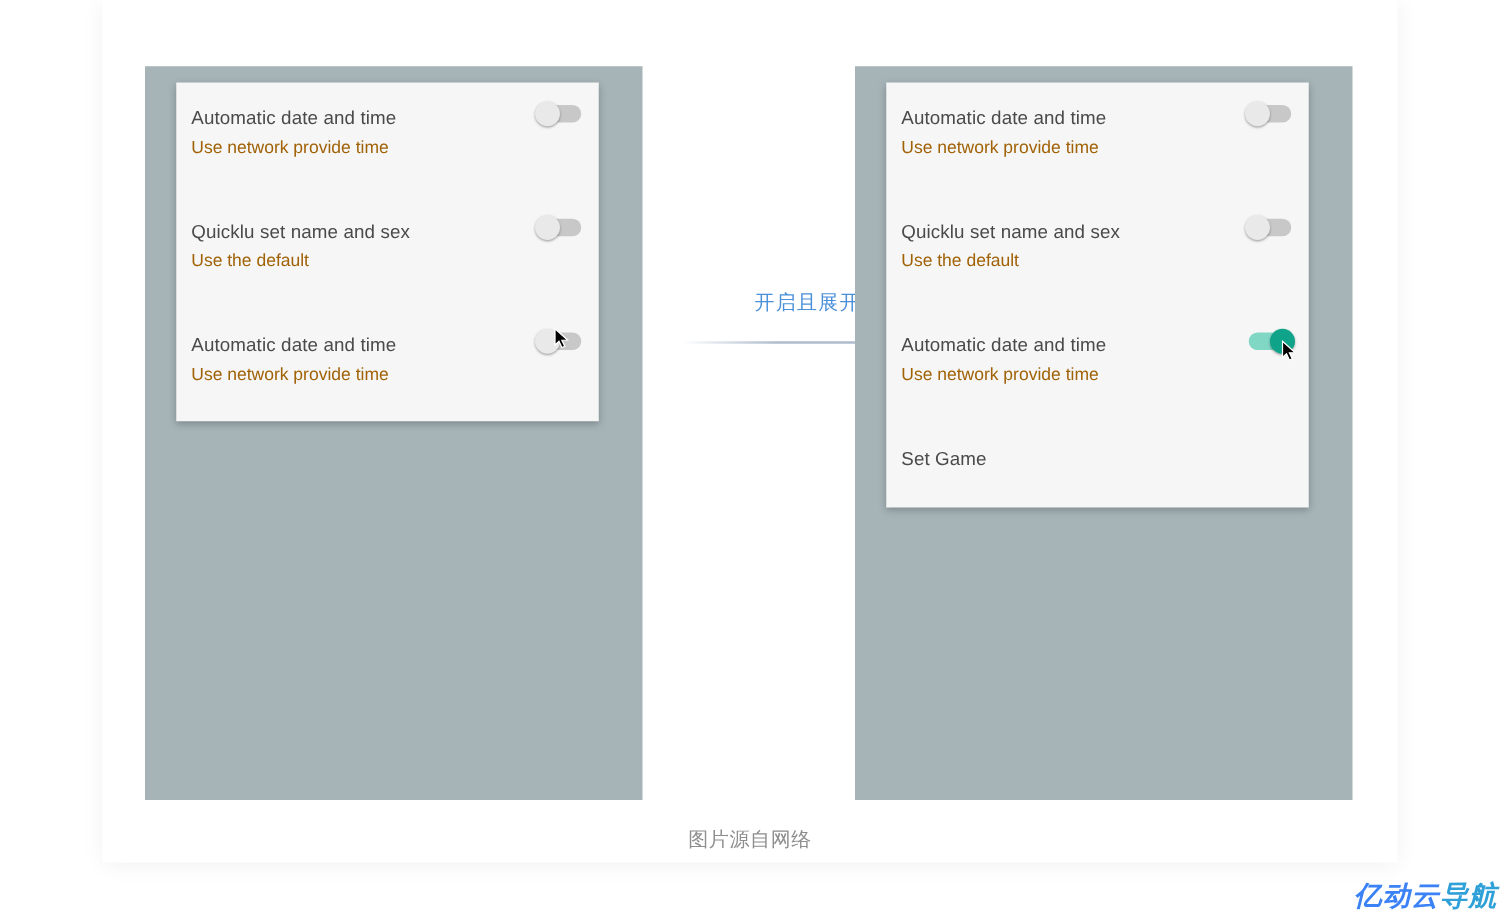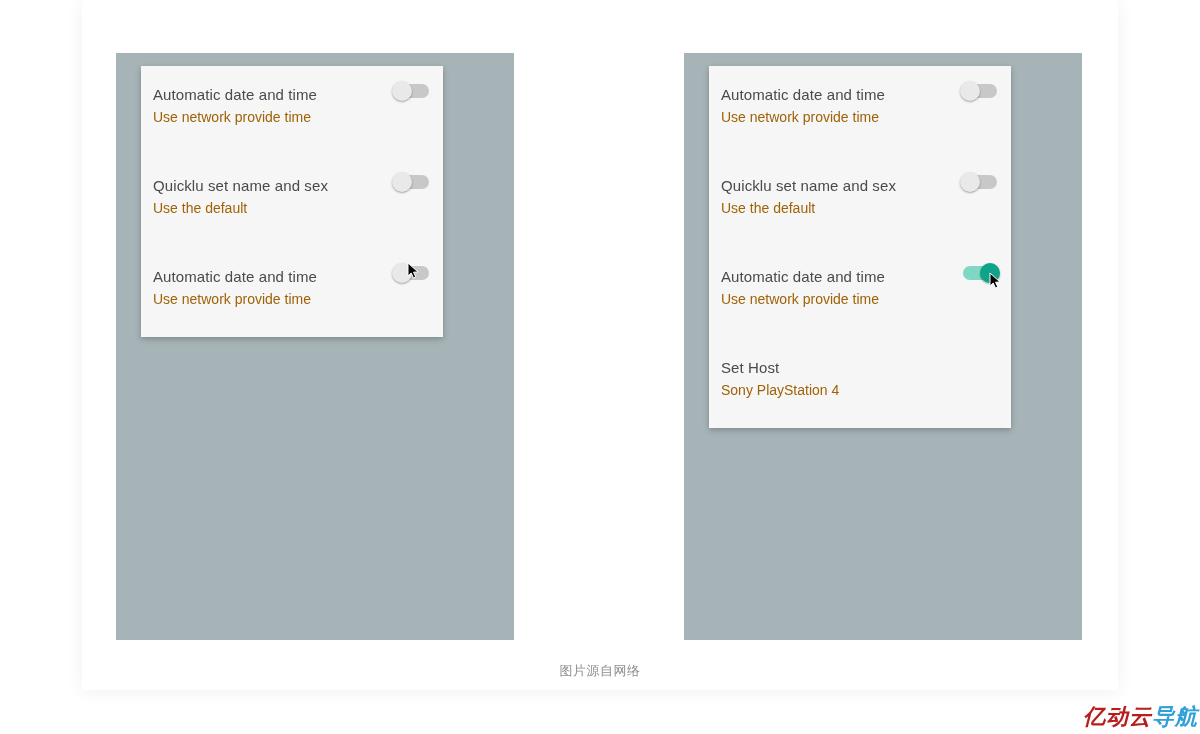--- a/index.html
+++ b/index.html
@@ -24,21 +24,21 @@
     width: 398px;
     height: 587px;
     background: #a6b4b8; 
   }
   .panel.left { left: 34px; }
   .panel.right { left: 602px; }
   .card {
     position: absolute;
     left: 25px;
     top: 13px;
-    width: 302px;
+    width: 338px;
     background: #f5f6f5;
     box-shadow: 0 2px 6px rgba(0,0,0,0.25);
     padding: 8px 0 18px 0;
   }
   .row {
     position: relative;
     padding: 12px 18px 12px 12px;
   }
   .row + .row { margin-top: 28px; }
   .row .title {
@@ -108,42 +108,42 @@
     width: 0; height: 0;
     border-top: 7px solid transparent;
     border-bottom: 7px solid transparent;
     border-left: 11px solid #aebccd;
   }
   .caption {
     position: absolute;
     left: 0; right: 0;
     top: 662px;
     text-align: center;
-    font-size: 13px;
+    font-size: 16px;
     color: #8e8e8e;
     letter-spacing: .5px;
   }
   .cursor {
     position: absolute;
     width: 14px;
     height: 18px;
     pointer-events: none;
   }
   .cursor svg { display: block; }
   .watermark {
     position: absolute;
     right: 2px;
     bottom: 2px;
     font-size: 22px;
     font-weight: 700;
     font-style: italic;
     letter-spacing: 1px;
     white-space: nowrap;
   }
-  .watermark .p1 { color: #b91c1c; }
+  .watermark .p1 { color: #3b82f6; }
   .watermark .p2 { color: #2fa0d8; margin-top: 15px; }
 </style>
 </head>
 <body>
 
 <div class="stage">
   <div class="figure">
 
     <div class="panel left">
       <div class="card">
@@ -173,20 +173,27 @@
           <div class="cursor" style="right:22px; top:6px;">
             <svg viewBox="0 0 14 18">
                 <path d="M1 1 L1 14 L4.2 11 L6.5 16 L8.8 15 L6.5 10.2 L11 10 Z" fill="#000" stroke="#fff" stroke-width="1"></path>
               </svg>
           </div>
         </div>
 
       </div>
     </div>
 
+    <div class="arrow-zone">
+      <div class="arrow-label">开启且展开</div>
+      <div class="arrow">
+        <div class="shaft"></div>
+          <div class="head"></div>
+      </div>
+    </div>
 
     <div class="panel right">
       <div class="card">
 
         <div class="row">
           <div class="title">Automatic date and time</div>
           <div class="sub">Use network provide time</div>
           <div class="toggle">
               <div class="knob"></div>
             </div>
@@ -207,22 +214,21 @@
               <div class="knob"></div>
             </div>
           <div class="cursor" style="right:8px; top:16px;">
             <svg viewBox="0 0 14 18">
                 <path d="M1 1 L1 14 L4.2 11 L6.5 16 L8.8 15 L6.5 10.2 L11 10 Z" fill="#000" stroke="#fff" stroke-width="1"></path>
               </svg>
           </div>
         </div>
 
         <div class="row">
-          <div class="title">Set Host</div>
-          <div class="sub">Sony PlayStation 4</div>
+          <div class="title">Set Game</div>
         </div>
 
 
       </div>
     </div>
 
     <div class="caption">图片源自网络</div>
   </div>
 
   <div class="watermark">

